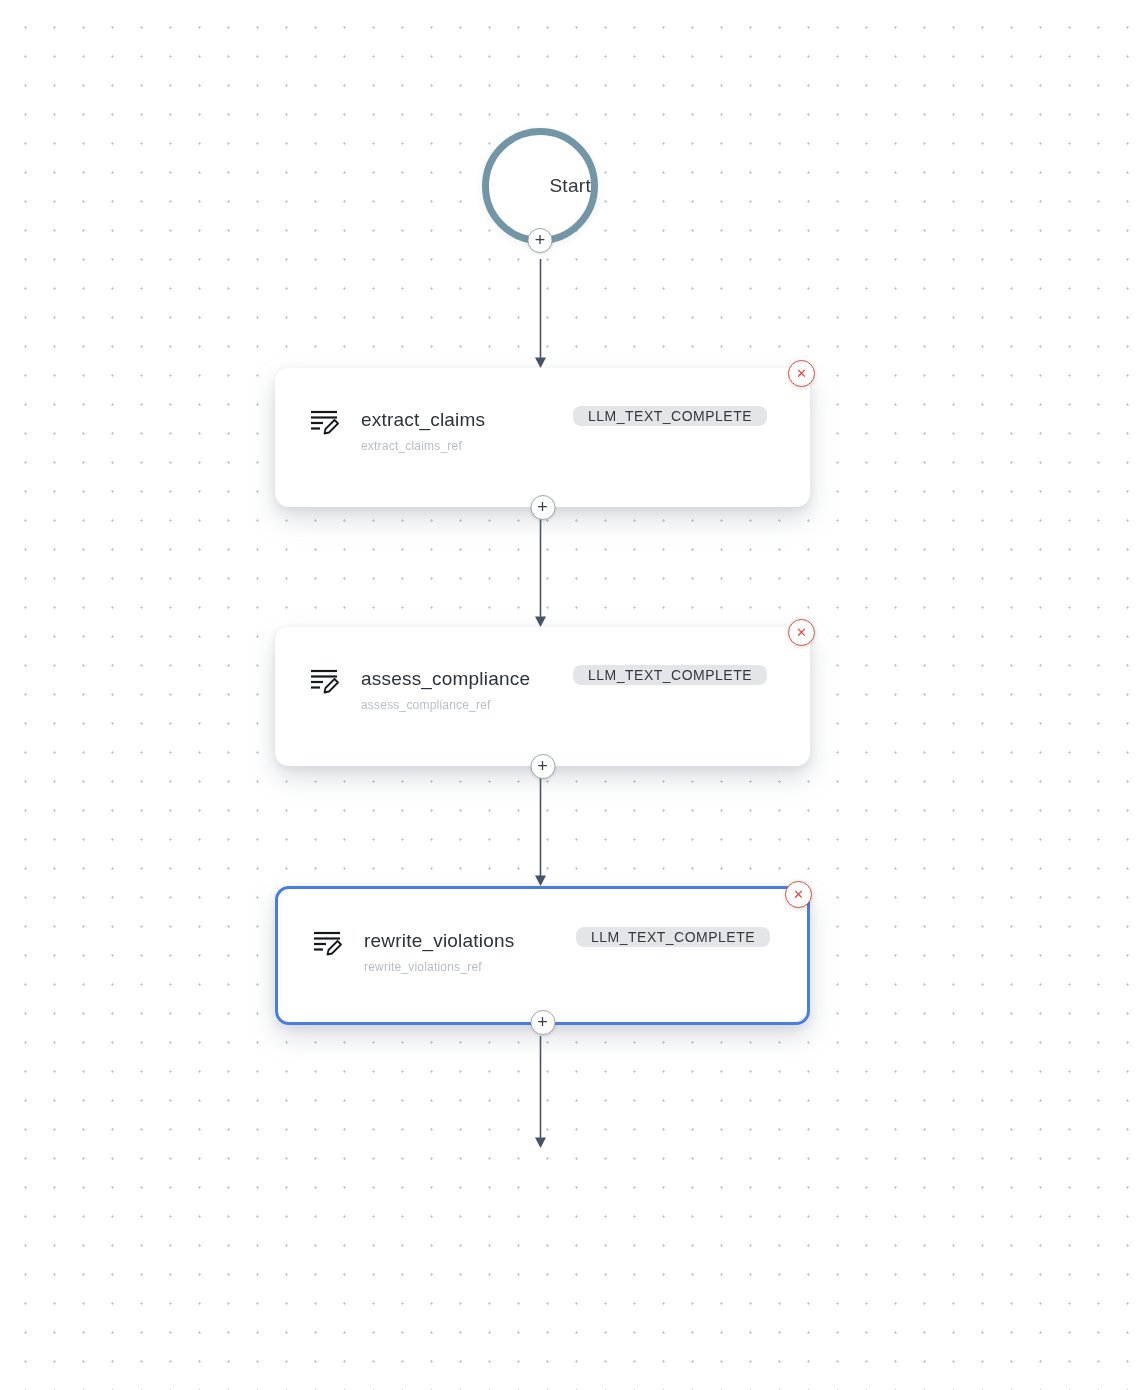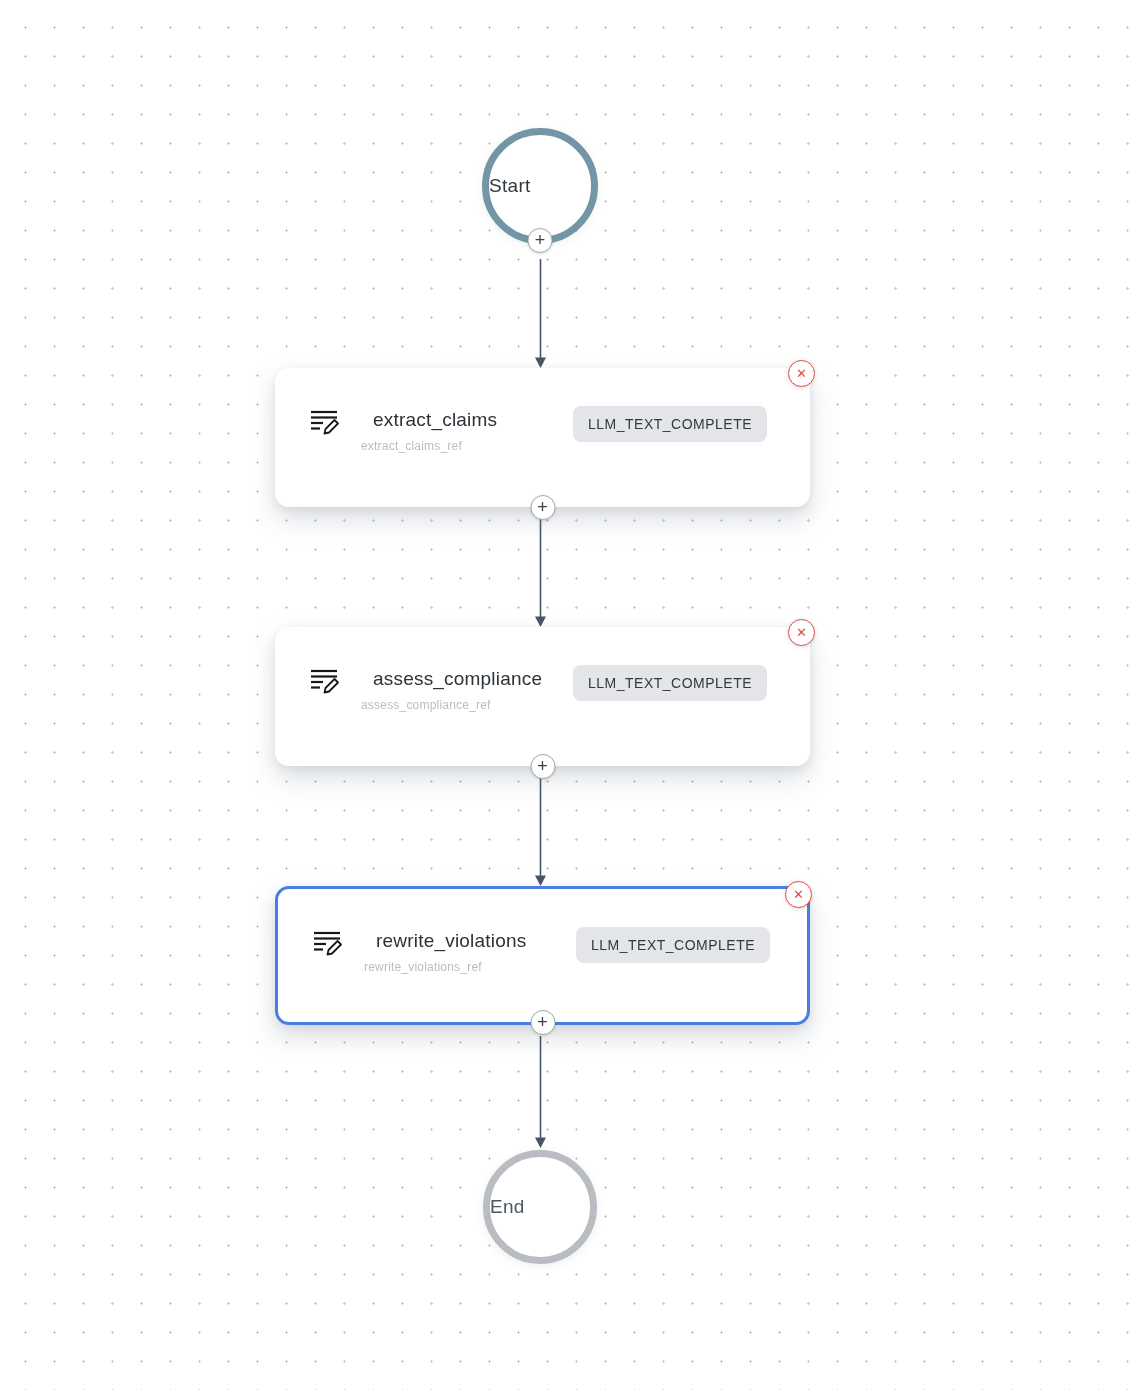--- a/index.html
+++ b/index.html
@@ -31,21 +31,21 @@
 
   
   .terminal {
     position: absolute;
     width: 116px;
     height: 116px;
     border-radius: 50%;
     background: #fff;
     display: flex;
     align-items: center;
-    justify-content: flex-start;
+    justify-content: flex-end;
     z-index: 2;
     box-shadow: 0 2px 8px rgba(40,50,60,0.08);
   }
   .terminal.start { left: 482px; top: 128px; border: 7px solid #7296a6; }
   .terminal.end   { left: 483px; top: 1150px; width: 114px; height: 114px; border: 7px solid #b9bdc2; }
   .terminal-label { font-size: 19px; color: #30373d; letter-spacing: 0.3px; }
   .terminal.end .terminal-label { color: #4c545c; }
 
   
   .add-btn {
@@ -79,29 +79,29 @@
     background: #fff;
     border-radius: 14px;
     box-shadow: 0 12px 26px rgba(125,135,150,0.28), 0 3px 8px rgba(125,135,150,0.14);
     z-index: 2;
   }
   .node-card.selected { border: 3px solid #4a7de2; }
 
   .node-icon { position: absolute; left: 32px; top: 36px; width: 34px; height: 34px; }
   .node-title {
     position: absolute; left: 86px; top: 41px;
-    font-size: 19px; color: #2b3238; letter-spacing: 0.2px; white-space: nowrap; margin-left: 12px;
+    font-size: 19px; color: #2b3238; letter-spacing: 0.2px; white-space: nowrap;
   }
   .node-subtitle {
     position: absolute; left: 86px; top: 71px;
     font-size: 12px; color: #b8bec5; letter-spacing: 0.2px; white-space: nowrap;
   }
   .node-badge {
     position: absolute; left: 298px; top: 38px;
-    height: 36px;
+    height: 20px;
     display: inline-flex; align-items: center;
     padding: 0 15px;
     background: #e4e5e8;
     border-radius: 8px;
     font-size: 14px;
     color: #33383d;
     letter-spacing: 0.5px;
     white-space: nowrap;
   }
 
@@ -213,17 +213,14 @@
       </svg>
     </span>
     <div class="node-title">rewrite_violations</div>
     <div class="node-subtitle">rewrite_violations_ref</div>
     <span class="node-badge">LLM_TEXT_COMPLETE</span>
     <button class="add-btn">
       <span>+</span>
     </button>
   </div>
 
-  <div class="terminal end">
-    <span class="terminal-label">End</span>
-  </div>
 
 </div>
 
 </body></html>

